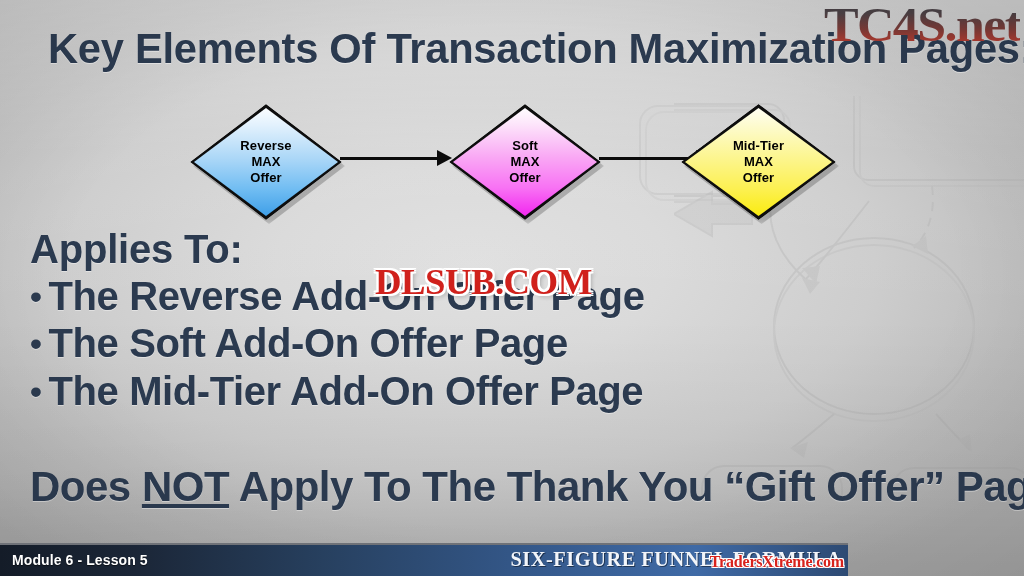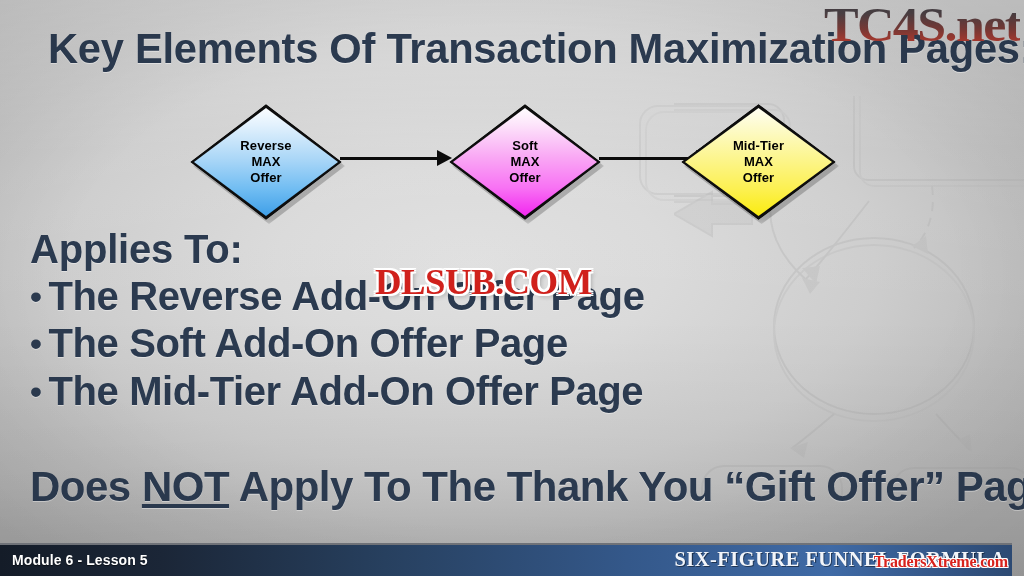--- a/index.html
+++ b/index.html
@@ -109,21 +109,21 @@
     position:absolute;left:30px;top:463px;
     font-family:"Liberation Sans Narrow","Liberation Sans",sans-serif;
     font-weight:bold;font-size:42px;letter-spacing:-.5px;
     color:#2b3a4f;white-space:nowrap;
     text-shadow:0 1px 0 rgba(255,255,255,.4);
   }
   .closing u{text-decoration:underline;text-underline-offset:3px;}
 
   
   .footer{
-    position:absolute;left:0;bottom:0;width:1012px;height:31px;
+    position:absolute;left:0;bottom:0;width:848px;height:31px;
     background:linear-gradient(to right,#141c28 0%,#1b2637 16%,#27405f 38%,#34588a 62%,#3f6aa6 82%,#2d4a73 100%);
     border-top:2px solid #6f7278;
     overflow:hidden;
   }
   .footer .fl{
     position:absolute;left:12px;top:7px;
     font-size:14px;font-weight:bold;color:#fff;letter-spacing:.1px;
     text-shadow:0 1px 1px rgba(0,0,0,.6);
   }
   .footer .fr{

